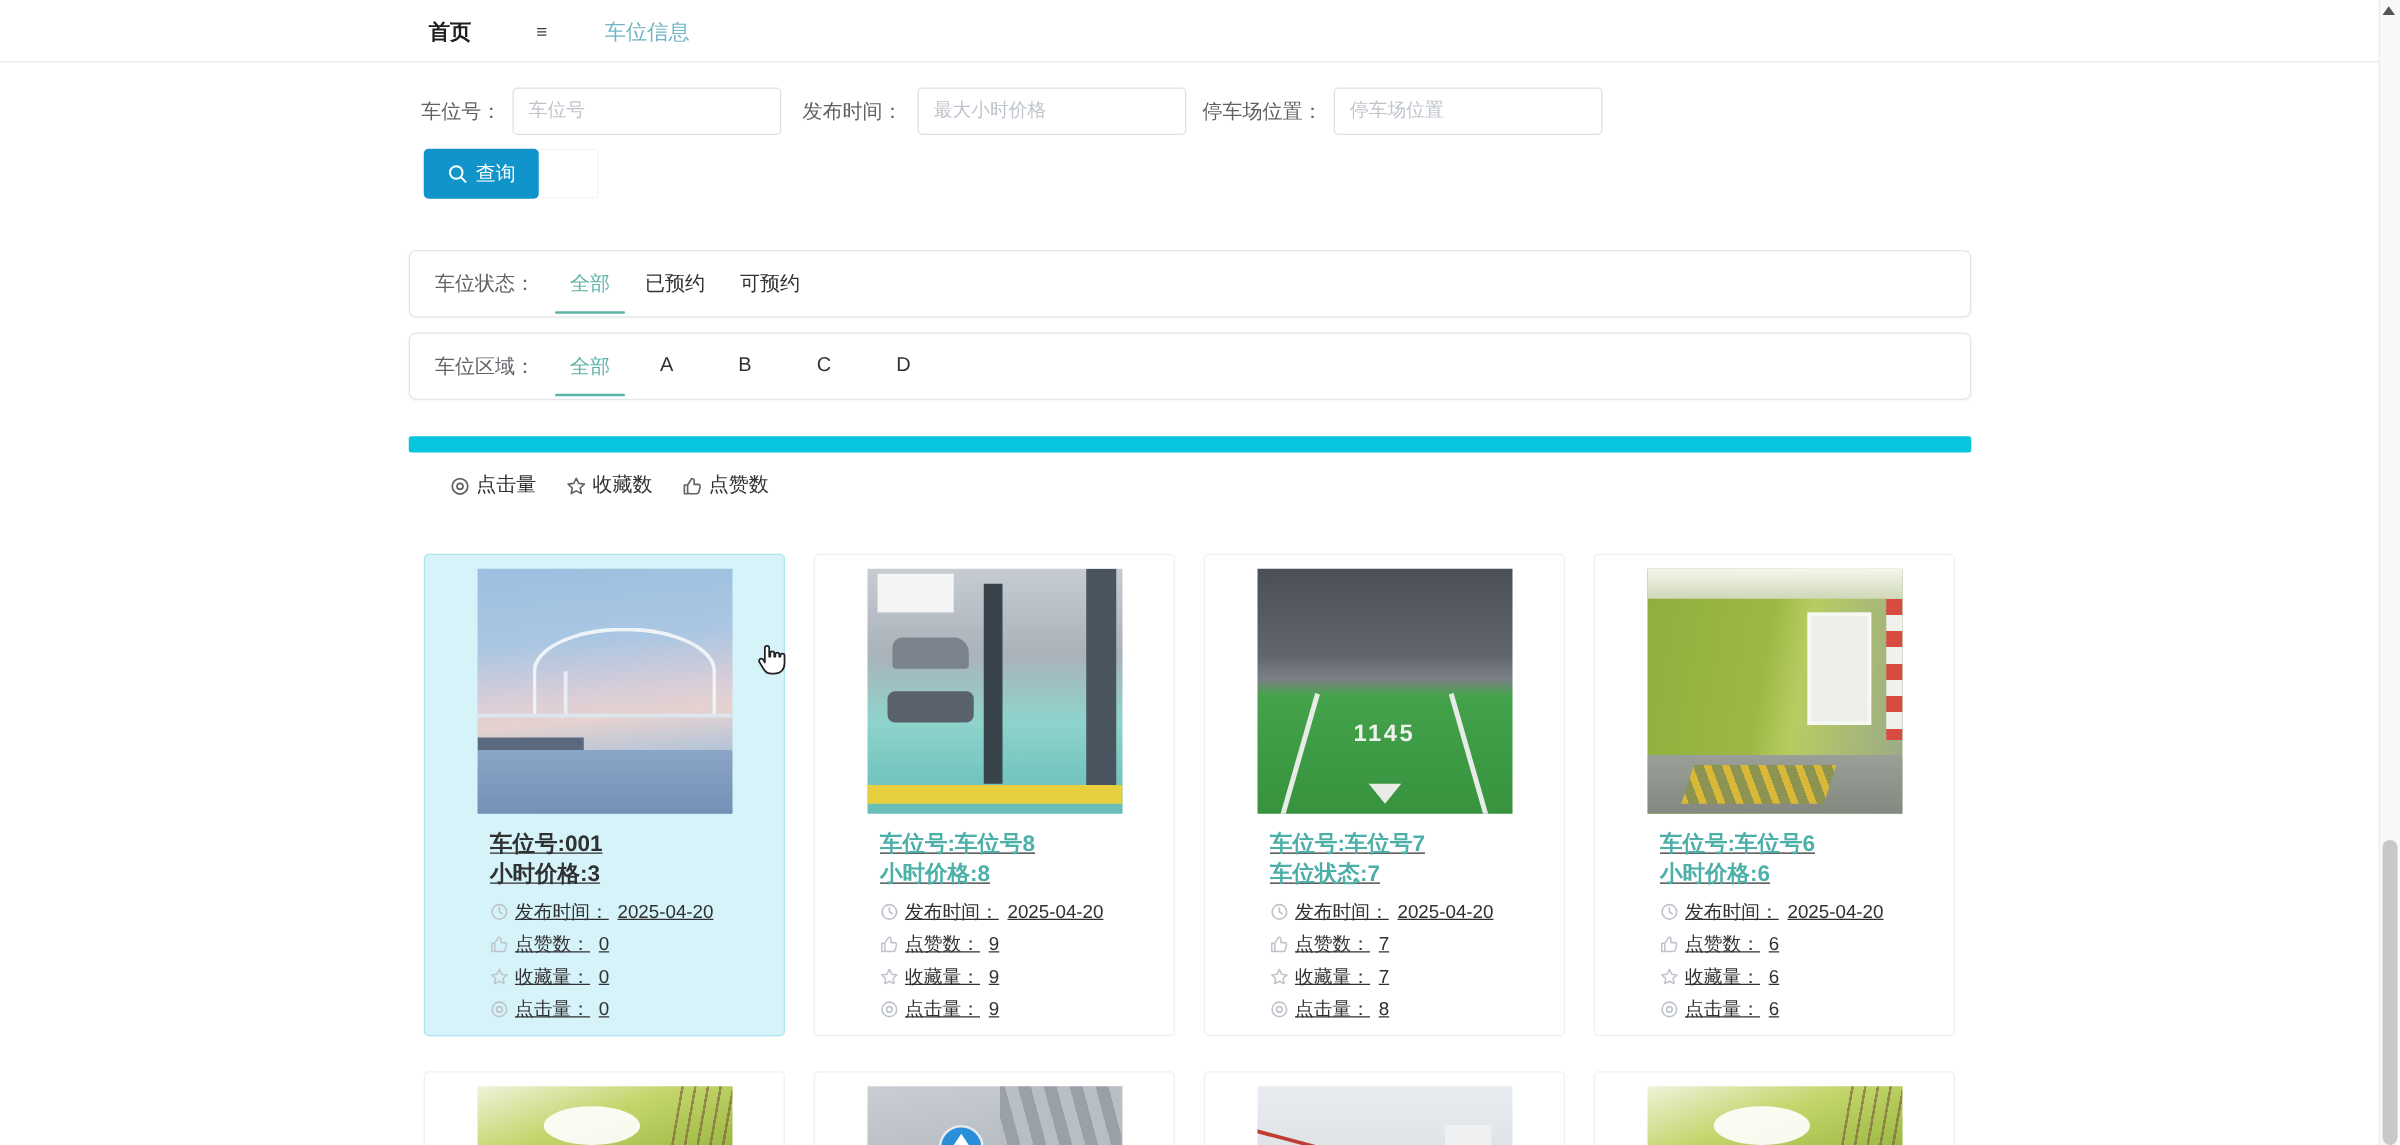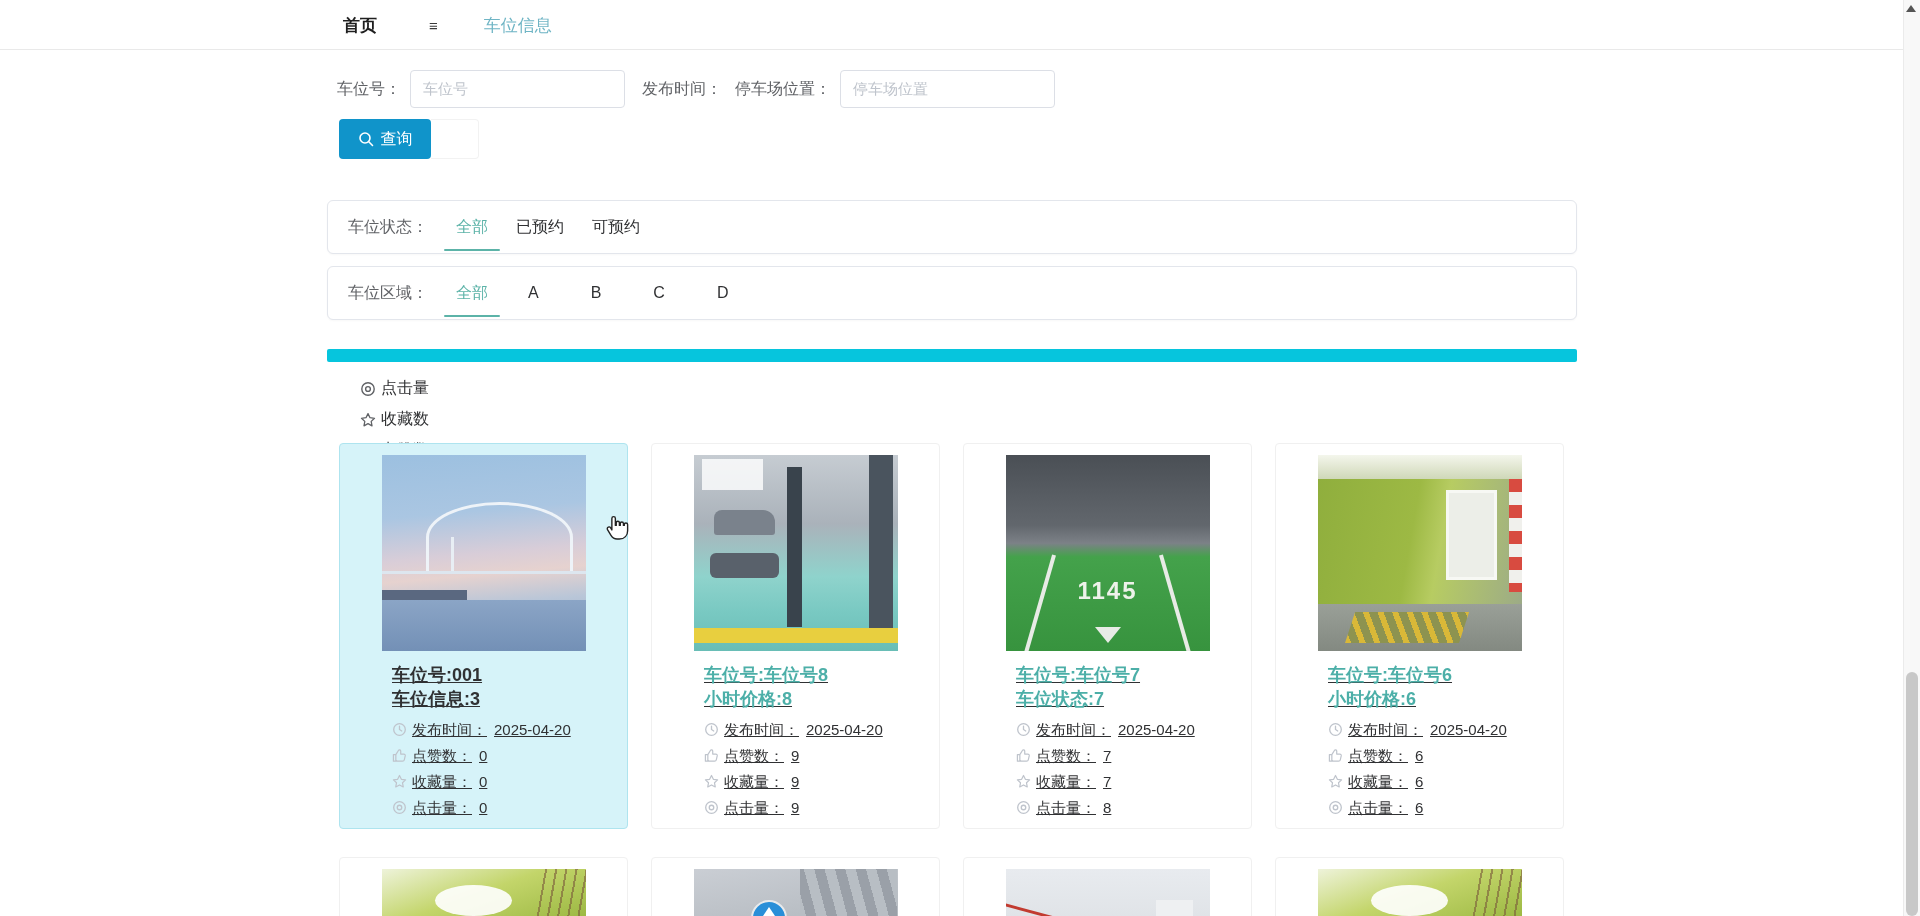--- a/index.html
+++ b/index.html
@@ -42,21 +42,21 @@
   .opts { display:flex; align-items:center; margin-left:14px; }
   .opt { font-size:16px; color:#303133; margin:0 14px; cursor:pointer; position:relative; }
   .fb2 .opt { margin:0 26px; }
   .opt.selected { color:#5cb3a8; }
   .opt.selected::after { content:''; position:absolute; left:-12px; right:-12px;
     bottom:-13px; height:2px; background:#5cb3a8; border-radius:1px; }
 
   
   .cyan-bar { position:absolute; left:327px; top:349px; width:1250px; height:13px;
     background:#06c5dd; border-radius:2px; }
-  .sort-row { position:absolute; left:360px; top:378px; display:flex; align-items:center; gap:10px;flex-direction:column; }
+  .sort-row { position:absolute; left:360px; top:378px; display:flex; align-items:center; gap:24px; }
   .sort-item { display:flex; align-items:center; gap:5px; font-size:16px; color:#303133; cursor:pointer; }
   .sort-item svg { width:16px; height:16px; color:#606266; }
 
   
   .grid { position:absolute; left:339px; top:443px; width:1225px;
     display:grid; grid-template-columns:repeat(4,289px); column-gap:23px; row-gap:28px; }
   .card { width:289px; height:386px; background:#fff; border:1px solid #f0f0f0;
     border-radius:4px; overflow:hidden; position:relative; }
   .card.hl { background:#d6f3f9; border-color:#aee4ef; }
   .card-img { position:relative; width:204px; height:196px; margin:11px auto 0; overflow:hidden; }
@@ -84,21 +84,21 @@
   .img-mech .col1 { position:absolute; left:46%; top:6%; width:7%; height:82%; background:#39434c; }
   .img-mech .col2 { position:absolute; right:2%; top:0; width:12%; height:94%; background:#4a545e; }
   .img-mech .car1 { position:absolute; left:10%; top:28%; width:30%; height:13%; background:#7a828c; border-radius:8px 12px 3px 3px; }
   .img-mech .car2 { position:absolute; left:8%; top:50%; width:34%; height:13%; background:#59616b; border-radius:6px; }
   .img-mech .band { position:absolute; bottom:4%; left:0; width:100%; height:8%; background:#e8cf3f; }
 
   .img-lane { background:linear-gradient(180deg,#4a4f55 0%,#62676d 36%,#7c8187 45%,#44a24b 52%,#37933e 100%); }
   .img-lane .edgeL { position:absolute; left:16%; top:50%; width:4px; height:52%; background:#e8ebe6; transform:rotate(16deg); }
   .img-lane .edgeR { position:absolute; right:16%; top:50%; width:4px; height:52%; background:#e8ebe6; transform:rotate(-16deg); }
   .img-lane .num { position:absolute; left:50%; top:62%; transform:translateX(-50%);
-    color:#eef2ea; font-weight:bold; font-size:24px; letter-spacing:2px; }
+    color:#eef2ea; font-weight:bold; font-size:19px; letter-spacing:2px; }
   .img-lane .arrow { position:absolute; bottom:4%; left:50%; transform:translateX(-50%);
     width:0; height:0; border-left:13px solid transparent; border-right:13px solid transparent;
     border-top:16px solid #e8ebe6; }
 
   .img-groom { background:linear-gradient(100deg,#8fae3d 0%,#9db944 45%,#b7cc62 58%,#9aa88a 100%); }
   .img-groom .ceil { position:absolute; top:0; left:0; width:100%; height:12%;
     background:linear-gradient(180deg,#f4f6ec,#cfd8b8); }
   .img-groom .door { position:absolute; right:12%; top:18%; width:25%; height:46%;
     background:#eceee8; border:3px solid #f7f8f4; }
   .img-groom .floor { position:absolute; bottom:0; left:0; width:100%; height:24%;
@@ -174,20 +174,21 @@
     <span class="home">首页</span>
     <span class="menu-ic">≡</span>
     <span class="tab-active">车位信息</span>
   </div>
 </div>
 
 <div class="search-row">
   <span class="f-label">车位号：</span>
   <input class="inp w215" placeholder="车位号" style="">
   <span class="f-label mlg">发布时间：</span>
+  <input class="inp w215 mid-gap" style="margin-left: 12px;" placeholder="最大小时价格">
   <span class="f-label mlg" style="margin-left:13px;">停车场位置：</span>
   <input class="inp w215" placeholder="停车场位置" style="">
 </div>
 
 <button class="query-btn">
   <svg width="16" height="16">
       <use href="#i-search"></use>
     </svg>
   <span>查询</span>
 </button>
@@ -241,21 +242,21 @@
   <div class="card hl">
     <div class="card-img img-bridge">
       <i class="arch"></i>
         <i class="deck"></i>
         <i class="tower"></i>
         <i class="land"></i>
         <i class="water"></i>
     </div>
     <div class="card-body">
       <div class="card-title">车位号:001</div>
-      <div class="card-title">车位信息:3</div>
+      <div class="card-title">小时价格:3</div>
       <div class="meta">
         <div class="meta-row">
           <svg>
               <use href="#i-clock"></use>
             </svg>
           <span>发布时间：</span>
             <span class="meta-val">2025-04-20</span>
         </div>
         <div class="meta-row">
           <svg>

